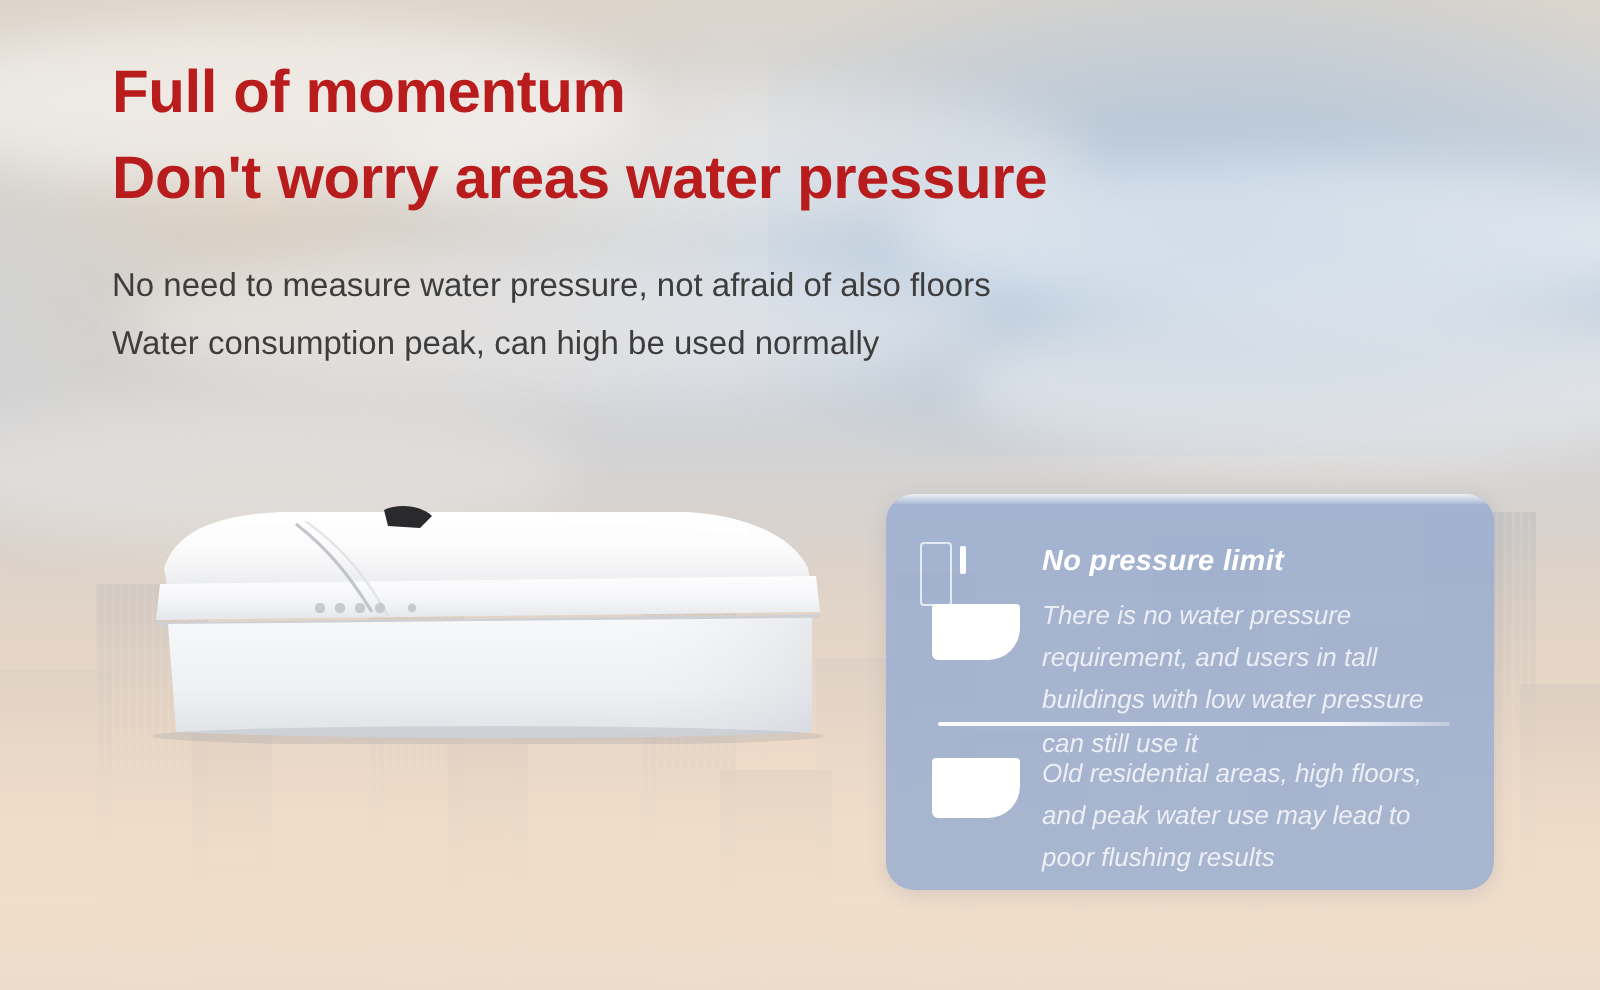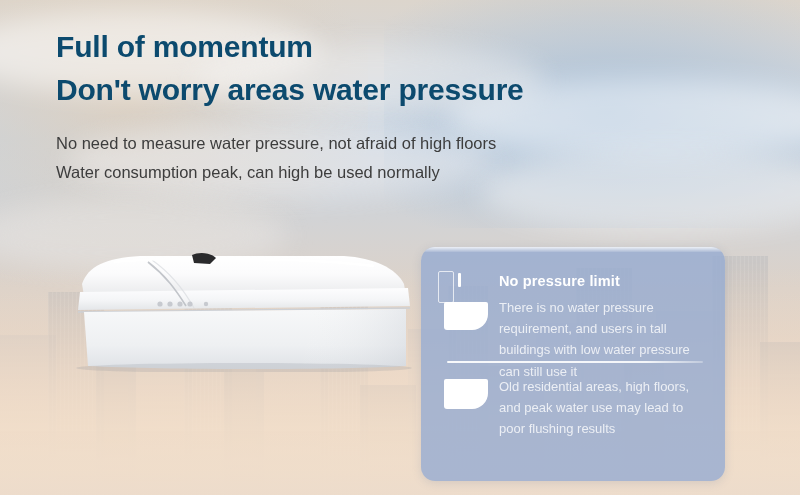--- a/index.html
+++ b/index.html
@@ -84,46 +84,47 @@
   .bg-ground {
     position:absolute; left:0; right:0; bottom:0; height:13%;
     background: linear-gradient(to bottom, rgba(236,216,197,.25) 0%, rgba(238,220,202,.72) 60%, rgba(236,219,203,.88) 100%);
   }
 
   
   .copy { position:absolute; left:56px; top:26px; width:620px; }
   .headline {
     font-size: 30px;
     font-weight: 700;
-    color: #0c4a6e;
+    color: #b91c1c;
     letter-spacing: -0.2px;
     line-height: 1.42;
     white-space: nowrap;
   }
   .subcopy {
     margin-top: 18px;
     font-size: 16.5px;
     font-weight: 400;
     color: #3d3d3d;
     line-height: 1.72;
     white-space: nowrap;
   }
 
   
   .product { position:absolute; left:44px; top:232px; width:372px; height:140px; }
 
   
   .card {
     position:absolute;
-    left:421px; top:247px;
-    width:304px; height:234px;
+    left:443px; top:247px;
+    width:304px; height:198px;
     border-radius: 14px;
     background: rgba(150,171,209,.80);
     box-shadow: 0 2px 10px rgba(90,110,150,.18);
     overflow: hidden;
+    font-style: italic;
   }
   
   .card-toplight {
     position:absolute; left:0; right:0; top:0; height:5px;
     background: linear-gradient(to bottom, rgba(255,255,255,.80), rgba(255,255,255,.10));
   }
 
   .card-section { position:absolute; left:0; right:0; display:flex; }
   .card-section.s1 { top:14px;  height:98px; }
   .card-section.s2 { top:122px; height:74px; }
@@ -226,21 +227,21 @@
     <div class="bld" style="left:95%;  width:8%;  height:50%;"></div>
   </div>
 
   <div class="bg-bottomhaze"></div>
   <div class="bg-ground"></div>
 
   <div class="copy">
     <div class="headline">Full of momentum</div>
     <div class="headline">Don't worry areas water pressure</div>
     <div class="subcopy">
-      <div>No need to measure water pressure, not afraid of high floors</div>
+      <div>No need to measure water pressure, not afraid of also floors</div>
       <div>Water consumption peak, can high be used normally</div>
     </div>
   </div>
 
   <div class="product">
     <svg width="372" height="140" viewBox="0 0 372 140" xmlns="http://www.w3.org/2000/svg">
       <defs>
         <linearGradient id="lidG" x1="0" y1="0" x2="0" y2="1">
           <stop offset="0%" stop-color="#ffffff"></stop>
           <stop offset="45%" stop-color="#fbfbfc"></stop>

